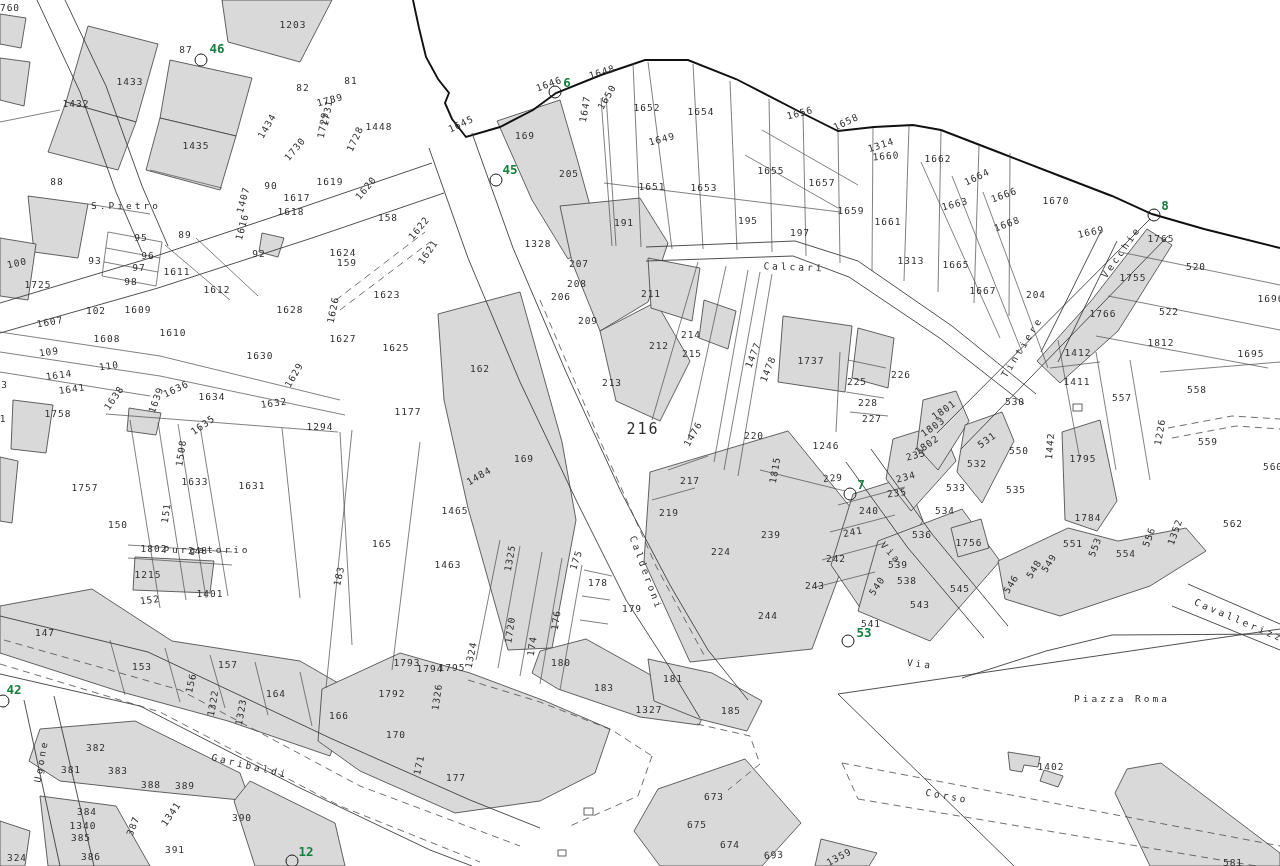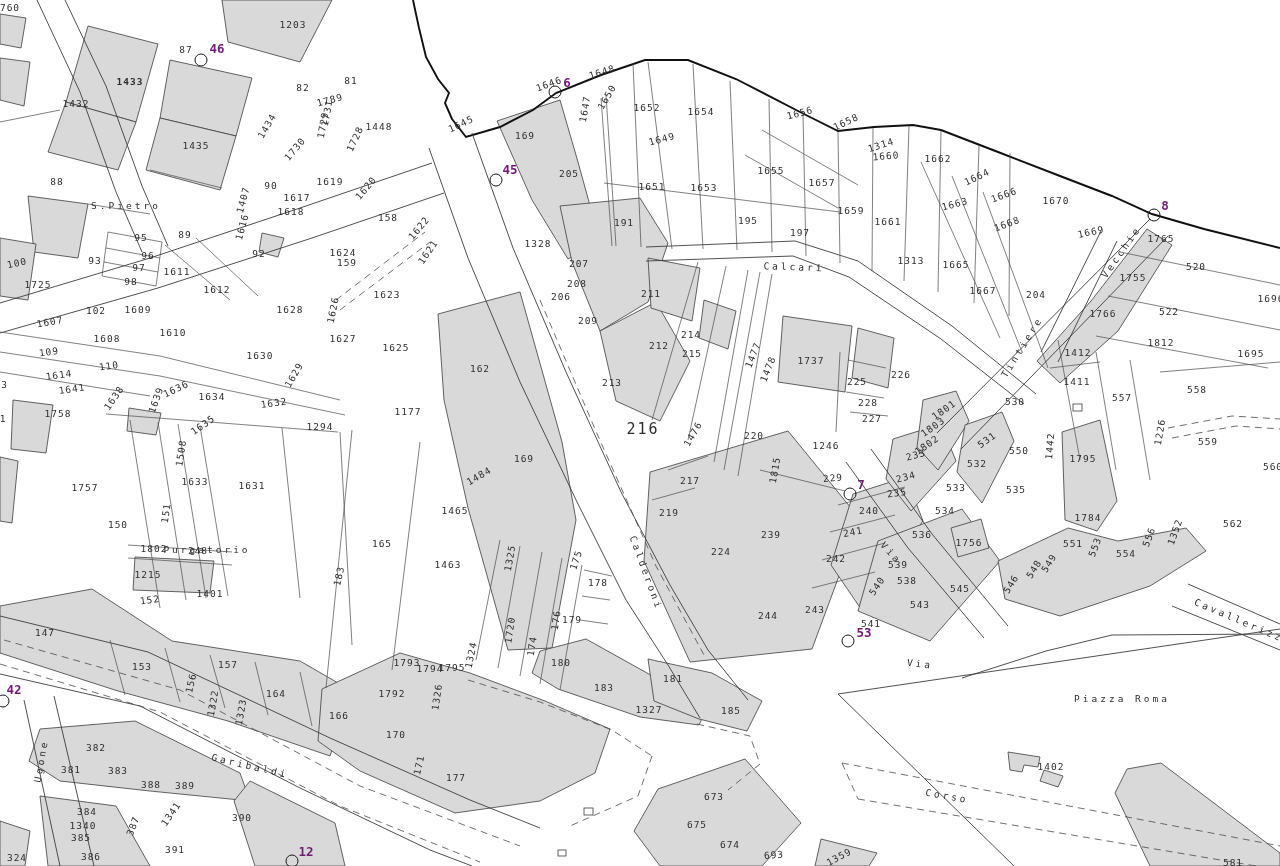--- a/index.html
+++ b/index.html
@@ -9,21 +9,21 @@
   .bld{fill:#d9d9d9;stroke:#3c3c3c;stroke-width:0.8;}
   .ln{fill:none;stroke:#3c3c3c;stroke-width:0.9;}
   .tn{fill:none;stroke:#4a4a4a;stroke-width:0.7;}
   .bd{fill:none;stroke:#101010;stroke-width:1.9;}
   .ds{fill:none;stroke:#4a4a4a;stroke-width:0.8;stroke-dasharray:7 5;}
   .sq{fill:#ffffff;stroke:#3c3c3c;stroke-width:0.8;}
   #labels{position:absolute;left:0;top:0;width:100%;height:100%;}
   .lbl{position:absolute;font-size:9.5px;color:#2e2e2e;white-space:nowrap;letter-spacing:1px;line-height:1;}
   .lbl.street{letter-spacing:3px;color:#2e2e2e;}
   .lbl.big{font-size:15px;letter-spacing:2px;}
-  .lbl.control{font-size:12.5px;font-weight:bold;letter-spacing:0;color:#701a75;}
+  .lbl.control{font-size:12.5px;font-weight:bold;letter-spacing:0;color:#15803d;}
   .cp{position:absolute;width:11px;height:11px;border:1.3px solid #1a1a1a;border-radius:50%;
       transform:translate(-50%,-50%);background:transparent;}
 </style>
 </head>
 <body>
 
 <div id="map">
   <svg id="geom" width="1280" height="866" viewBox="0 0 1280 866">
 
     <g>
@@ -206,21 +206,21 @@
     <g>
       <rect class="sq" x="584" y="808" width="9" height="7"></rect>
       <rect class="sq" x="558" y="850" width="8" height="6"></rect>
       <rect class="sq" x="1073" y="404" width="9" height="7"></rect>
     </g>
   </svg>
   <div id="labels">
       <div class="lbl" style="left: 10px; top: 8px; transform: translate(-50%, -50%) rotate(0deg);">760</div>
       <div class="lbl" style="left: 293px; top: 25px; transform: translate(-50%, -50%) rotate(0deg);">1203</div>
       <div class="lbl" style="left: 186px; top: 50px; transform: translate(-50%, -50%) rotate(0deg);">87</div>
-      <div class="lbl" style="left: 130px; top: 82px; transform: translate(-50%, -50%) rotate(0deg); font-weight: bold;">1433</div>
+      <div class="lbl" style="left: 130px; top: 82px; transform: translate(-50%, -50%) rotate(0deg);">1433</div>
       <div class="lbl" style="left: 76px; top: 104px; transform: translate(-50%, -50%) rotate(0deg);">1432</div>
       <div class="lbl" style="left: 303px; top: 88px; transform: translate(-50%, -50%) rotate(0deg);">82</div>
       <div class="lbl" style="left: 351px; top: 81px; transform: translate(-50%, -50%) rotate(0deg);">81</div>
       <div class="lbl" style="left: 330px; top: 100px; transform: translate(-50%, -50%) rotate(-15deg);">1789</div>
       <div class="lbl" style="left: 327px; top: 113px; transform: translate(-50%, -50%) rotate(-80deg);">1731</div>
       <div class="lbl" style="left: 323px; top: 125px; transform: translate(-50%, -50%) rotate(-80deg);">1729</div>
       <div class="lbl" style="left: 355px; top: 139px; transform: translate(-50%, -50%) rotate(-65deg);">1728</div>
       <div class="lbl" style="left: 379px; top: 127px; transform: translate(-50%, -50%) rotate(0deg);">1448</div>
       <div class="lbl" style="left: 267px; top: 126px; transform: translate(-50%, -50%) rotate(-60deg);">1434</div>
       <div class="lbl" style="left: 196px; top: 146px; transform: translate(-50%, -50%) rotate(0deg);">1435</div>
@@ -414,41 +414,41 @@
       <div class="lbl" style="left: 872px; top: 419px; transform: translate(-50%, -50%) rotate(0deg);">227</div>
       <div class="lbl" style="left: 944px; top: 410px; transform: translate(-50%, -50%) rotate(-35deg);">1801</div>
       <div class="lbl" style="left: 933px; top: 427px; transform: translate(-50%, -50%) rotate(-35deg);">1803</div>
       <div class="lbl" style="left: 927px; top: 445px; transform: translate(-50%, -50%) rotate(-35deg);">1802</div>
       <div class="lbl" style="left: 916px; top: 455px; transform: translate(-50%, -50%) rotate(-15deg);">233</div>
       <div class="lbl" style="left: 906px; top: 477px; transform: translate(-50%, -50%) rotate(-15deg);">234</div>
       <div class="lbl" style="left: 897px; top: 493px; transform: translate(-50%, -50%) rotate(-8deg);">235</div>
       <div class="lbl" style="left: 869px; top: 511px; transform: translate(-50%, -50%) rotate(0deg);">240</div>
       <div class="lbl" style="left: 853px; top: 532px; transform: translate(-50%, -50%) rotate(-10deg);">241</div>
       <div class="lbl" style="left: 836px; top: 559px; transform: translate(-50%, -50%) rotate(0deg);">242</div>
-      <div class="lbl" style="left: 815px; top: 586px; transform: translate(-50%, -50%) rotate(0deg); margin-top: 24px;">243</div>
+      <div class="lbl" style="left: 815px; top: 586px; transform: translate(-50%, -50%) rotate(0deg);">243</div>
       <div class="lbl" style="left: 768px; top: 616px; transform: translate(-50%, -50%) rotate(0deg);">244</div>
       <div class="lbl" style="left: 771px; top: 535px; transform: translate(-50%, -50%) rotate(0deg);">239</div>
       <div class="lbl" style="left: 721px; top: 552px; transform: translate(-50%, -50%) rotate(0deg);">224</div>
       <div class="lbl" style="left: 833px; top: 478px; transform: translate(-50%, -50%) rotate(-5deg);">229</div>
       <div class="lbl" style="left: 826px; top: 446px; transform: translate(-50%, -50%) rotate(0deg);">1246</div>
       <div class="lbl" style="left: 754px; top: 436px; transform: translate(-50%, -50%) rotate(0deg);">220</div>
       <div class="lbl" style="left: 775px; top: 470px; transform: translate(-50%, -50%) rotate(-80deg);">1815</div>
       <div class="lbl" style="left: 690px; top: 481px; transform: translate(-50%, -50%) rotate(0deg);">217</div>
       <div class="lbl" style="left: 669px; top: 513px; transform: translate(-50%, -50%) rotate(0deg);">219</div>
       <div class="lbl" style="left: 693px; top: 434px; transform: translate(-50%, -50%) rotate(-60deg);">1476</div>
       <div class="lbl" style="left: 479px; top: 476px; transform: translate(-50%, -50%) rotate(-30deg);">1484</div>
       <div class="lbl" style="left: 455px; top: 511px; transform: translate(-50%, -50%) rotate(0deg);">1465</div>
       <div class="lbl" style="left: 524px; top: 459px; transform: translate(-50%, -50%) rotate(0deg);">169</div>
       <div class="lbl" style="left: 382px; top: 544px; transform: translate(-50%, -50%) rotate(0deg);">165</div>
       <div class="lbl" style="left: 448px; top: 565px; transform: translate(-50%, -50%) rotate(0deg);">1463</div>
       <div class="lbl" style="left: 339px; top: 576px; transform: translate(-50%, -50%) rotate(-78deg);">183</div>
       <div class="lbl" style="left: 510px; top: 558px; transform: translate(-50%, -50%) rotate(-80deg);">1325</div>
       <div class="lbl" style="left: 576px; top: 560px; transform: translate(-50%, -50%) rotate(-72deg);">175</div>
       <div class="lbl" style="left: 598px; top: 583px; transform: translate(-50%, -50%) rotate(0deg);">178</div>
-      <div class="lbl" style="left: 572px; top: 609px; transform: translate(-50%, -50%) rotate(0deg); margin-top: 11px;">179</div>
+      <div class="lbl" style="left: 632px; top: 609px; transform: translate(-50%, -50%) rotate(0deg);">179</div>
       <div class="lbl street" style="left: 646px; top: 573px; transform: translate(-50%, -50%) rotate(70deg);">Calderoni</div>
       <div class="lbl" style="left: 510px; top: 630px; transform: translate(-50%, -50%) rotate(-82deg);">1720</div>
       <div class="lbl" style="left: 532px; top: 646px; transform: translate(-50%, -50%) rotate(-82deg);">174</div>
       <div class="lbl" style="left: 556px; top: 620px; transform: translate(-50%, -50%) rotate(-82deg);">176</div>
       <div class="lbl" style="left: 471px; top: 655px; transform: translate(-50%, -50%) rotate(-78deg);">1324</div>
       <div class="lbl" style="left: 437px; top: 697px; transform: translate(-50%, -50%) rotate(-82deg);">1326</div>
       <div class="lbl" style="left: 407px; top: 663px; transform: translate(-50%, -50%) rotate(0deg);">1793</div>
       <div class="lbl" style="left: 430px; top: 669px; transform: translate(-50%, -50%) rotate(0deg);">1794</div>
       <div class="lbl" style="left: 452px; top: 668px; transform: translate(-50%, -50%) rotate(0deg);">1795</div>
       <div class="lbl" style="left: 392px; top: 694px; transform: translate(-50%, -50%) rotate(0deg);">1792</div>

